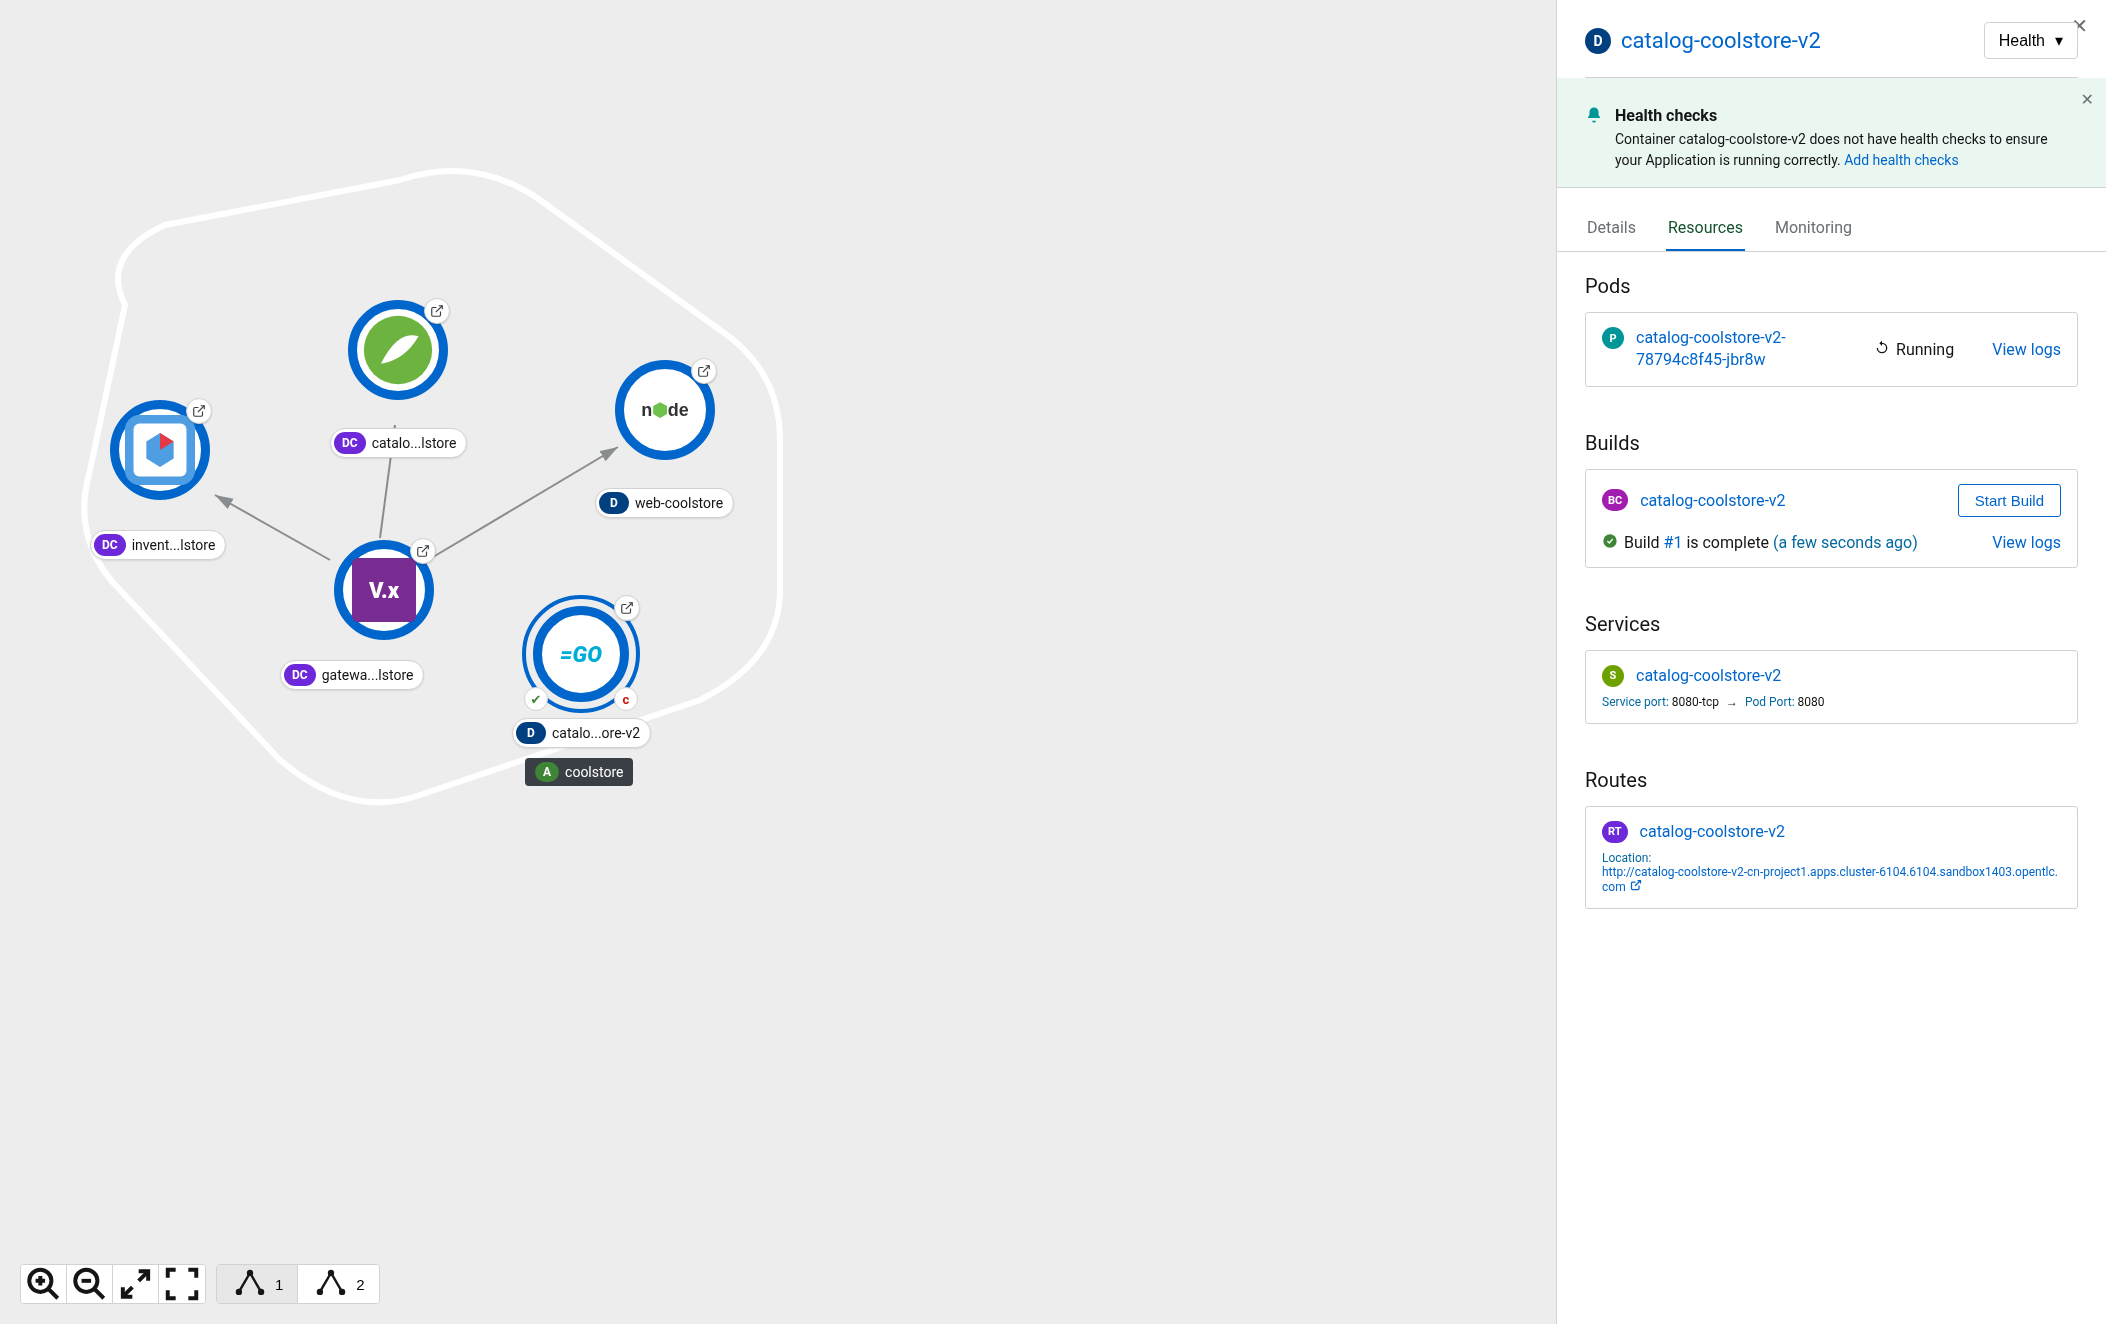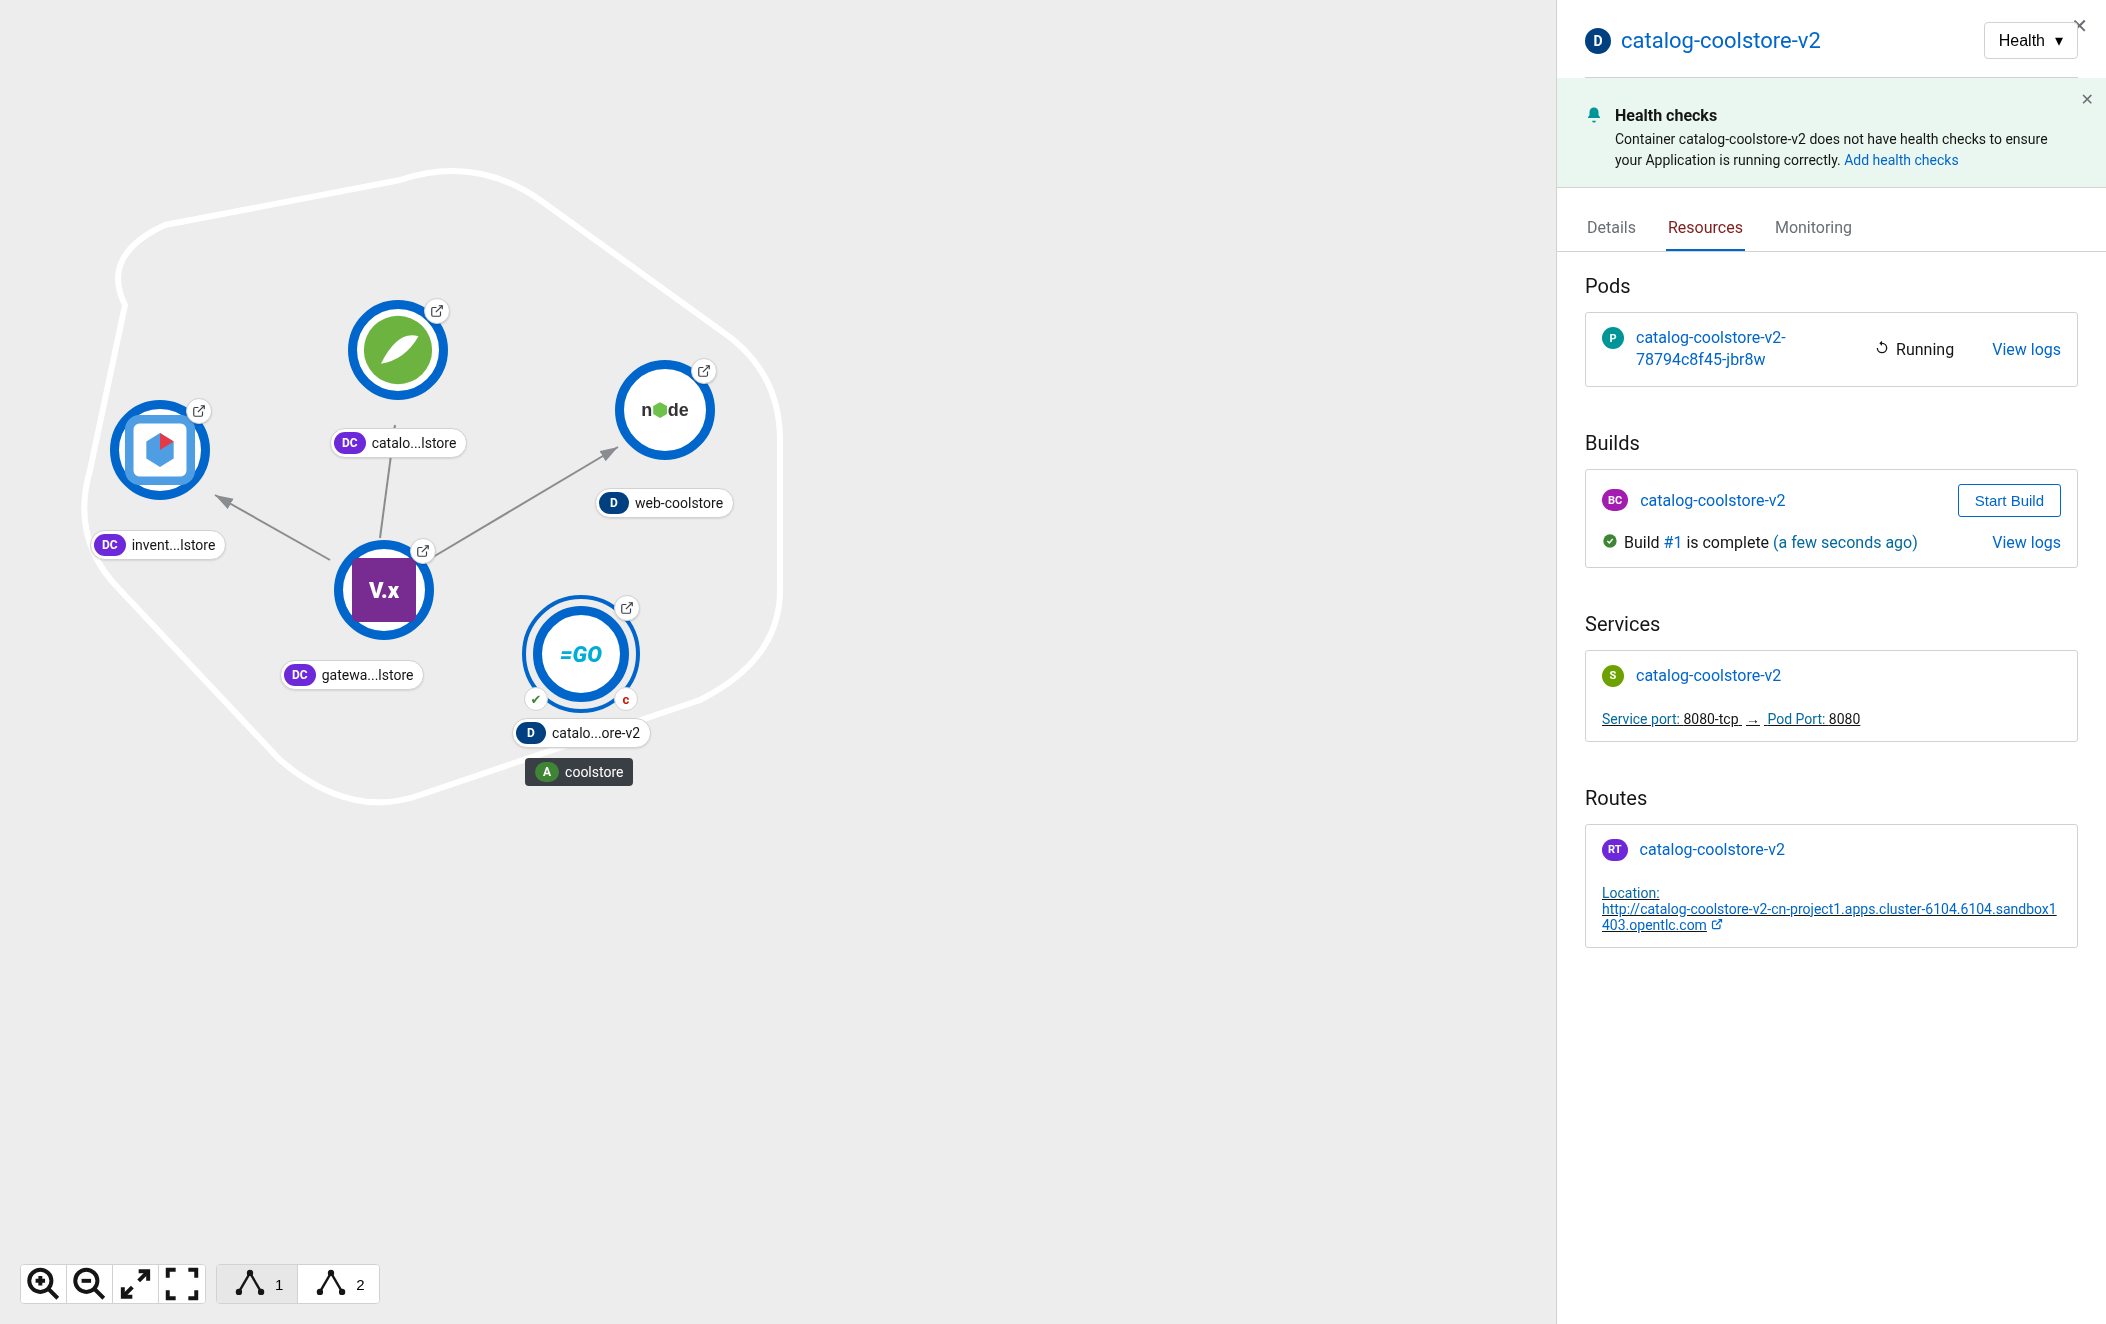--- a/index.html
+++ b/index.html
@@ -39,40 +39,40 @@
 
 .alert { margin: 0 28px 18px 28px; background: #e7f1fa; border: 1px solid #bee1f4; padding: 14px 40px 14px 14px; display: flex; gap: 12px; position: relative; border-radius: 2px; }
 .alert-header { font-weight: 700; margin-bottom: 4px; }
 .alert-body { font-size: 14px; color: #151515; line-height: 1.5; }
 .alert-body a { color: #0066cc; text-decoration: none; }
 .alert-close { position: absolute; top: 12px; right: 12px; color: #6a6e73; cursor: pointer; }
 .bell-icon { color: #2b9af3; flex-shrink: 0; }
 
 .tabs { display: flex; border-bottom: 1px solid #d2d2d2; padding: 0 28px; gap: 28px; }
 .tab { padding: 12px 2px; font-size: 16px; color: #6a6e73; cursor: pointer; border-bottom: 2px solid transparent; }
-.tab.active { color: #7f1d1d; border-bottom-color: #0066cc; font-weight: 400; }
+.tab.active { color: #14532d; border-bottom-color: #0066cc; font-weight: 400; }
 
 .section { padding: 22px 28px 10px 28px; }
 .section-title { font-size: 20px; font-weight: 400; margin-bottom: 14px; }
 .card { border: 1px solid #d2d2d2; border-radius: 3px; padding: 14px 16px; margin-bottom: 12px; }
 .card-row { display: flex; align-items: center; justify-content: space-between; gap: 10px; }
 .link { color: #0066cc; text-decoration: none; }
 .res-badge { display: inline-flex; align-items: center; justify-content: center; min-width: 22px; height: 22px; border-radius: 11px; font-size: 11px; font-weight: 700; color: #fff; padding: 0 6px; margin-right: 6px; }
 .res-badge.P { background: #009596; }
 .res-badge.BC { background: #a21caf; }
 .res-badge.S { background: #6ca100; }
 .res-badge.RT { background: #6d28d9; }
 .status-running { display: flex; align-items: center; gap: 6px; }
 .sync-icon { font-size: 14px; }
 .btn-outline { border: 1px solid #0066cc; color: #0066cc; background: #fff; padding: 7px 16px; border-radius: 3px; font-size: 15px; cursor: pointer; }
 .muted { color: #0369a1; }
 .check-icon { color: #3e8635; }
 .small-gap { display: flex; align-items: flex-start; gap: 6px; }
 .pod-name { max-width: 200px; line-height: 1.4;}
-.svc-info { margin-top: 24px; font-size: 14px; text-decoration: underline; }
+.svc-info { margin-top: 8px; font-size: 12px; }
 .arrow-r { margin: 0 4px; }
 .ext-icon { display: inline-block; margin-left: 4px; color: #0066cc; }
 .wrap-link { word-break: break-all; }
 
 
 .tnode { position: absolute; }
 .ring { border-radius: 50%; border: 9px solid #0066cc; background: #fff; display: flex; align-items: center; justify-content: center; }
 .ring-outer { border-radius: 50%; border: 4px solid #0066cc; display: flex; align-items: center; justify-content: center; }
 .group-path { position: absolute; inset: 0; pointer-events: none; }
 .status-dot { position: absolute; width: 24px; height: 24px; border-radius: 50%; background: #fff; border: 1px solid #d2d2d2; display:flex;align-items:center;justify-content:center;font-size:13px;}

